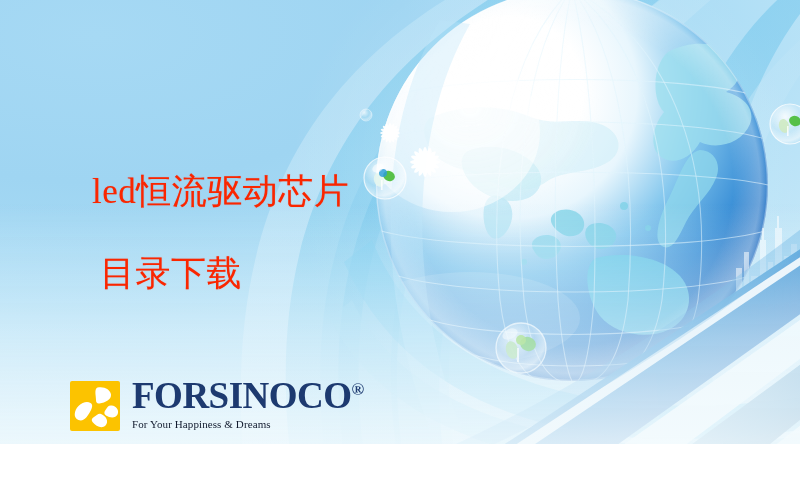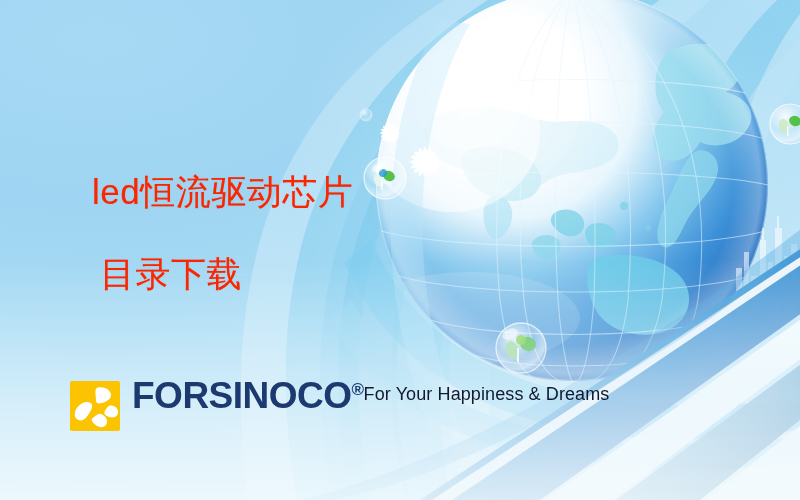--- a/index.html
+++ b/index.html
@@ -2,23 +2,23 @@
 <html><head>
 <meta charset="utf-8">
 <title>FORSINOCO LED Catalog Cover</title>
 <style>
   html,body{margin:0;padding:0;background:#ffffff;}
   *{box-sizing:border-box;}
 
   #stage{
     position:relative;
     width:800px;
-    height:500px;
+    height:444px;
     overflow:hidden;
-    font-family:Liberation Sans, sans-serif;
+    font-family:Liberation Serif, serif;
     background:#9fd6f2;
   }
 
   
   .bg-base{
     position:absolute; inset:0;
     background:
       radial-gradient(130% 110% at 12% 8%, #a6d9f4 0%, #9fd5f2 30%, #a9dcf5 55%, #c4e7f8 80%, #dff1fb 100%);
   }
   .bg-bottom-fade{
@@ -54,41 +54,41 @@
     width:50px; height:50px;
     background:#fcc300;
     border-radius:2px;
     position:relative;
     flex:0 0 auto;
   }
   .logo-mark svg{position:absolute; inset:0;}
   .logo-words{
     margin-left:12px;
     display:flex;
-    flex-direction:row;
+    flex-direction:column;
     justify-content:flex-start;
   }
   .logo-name{
     color:#1d3a70;
     font-weight:bold;
     font-size:37px;
     line-height:.92;
     letter-spacing:-.5px;
     white-space:nowrap;
     position:relative;
     top:-2px;
   }
   .logo-name .reg{
     font-size:17px;
     vertical-align:super;
     line-height:1;
   }
   .logo-tag{
     color:#111a2e;
-    font-size:18px;
+    font-size:11px;
     line-height:1;
     letter-spacing:.1px;
     white-space:nowrap;
     margin-top:4px;
   }
 </style>
 </head>
 <body>
 
 <div id="stage">

